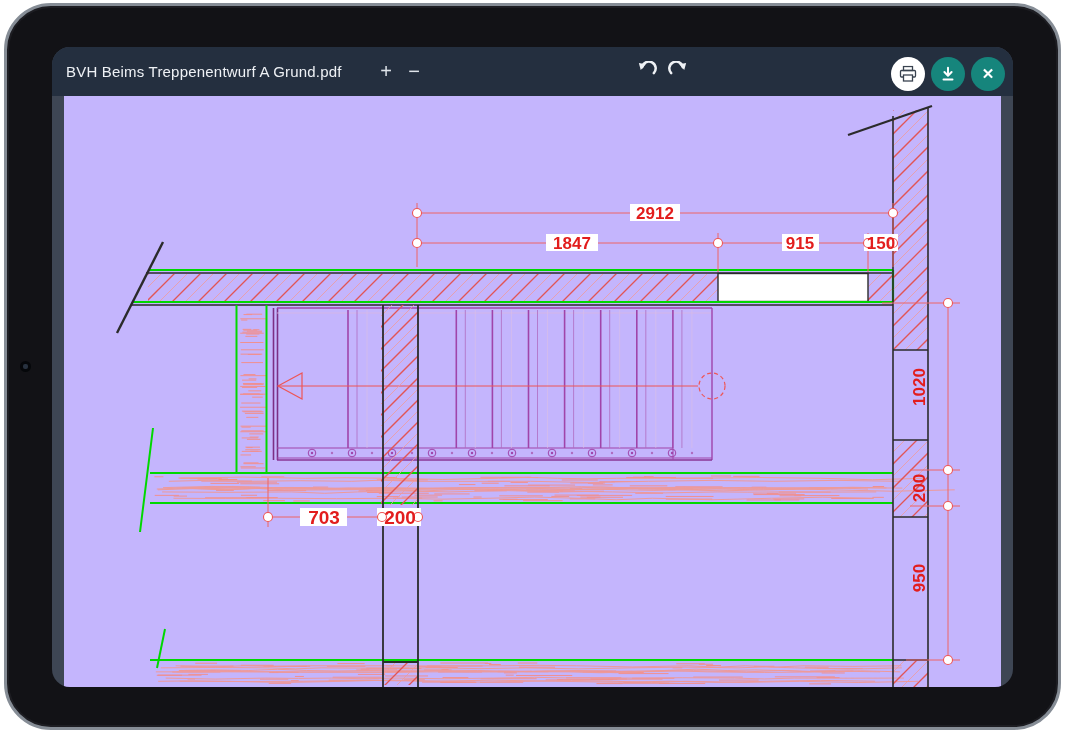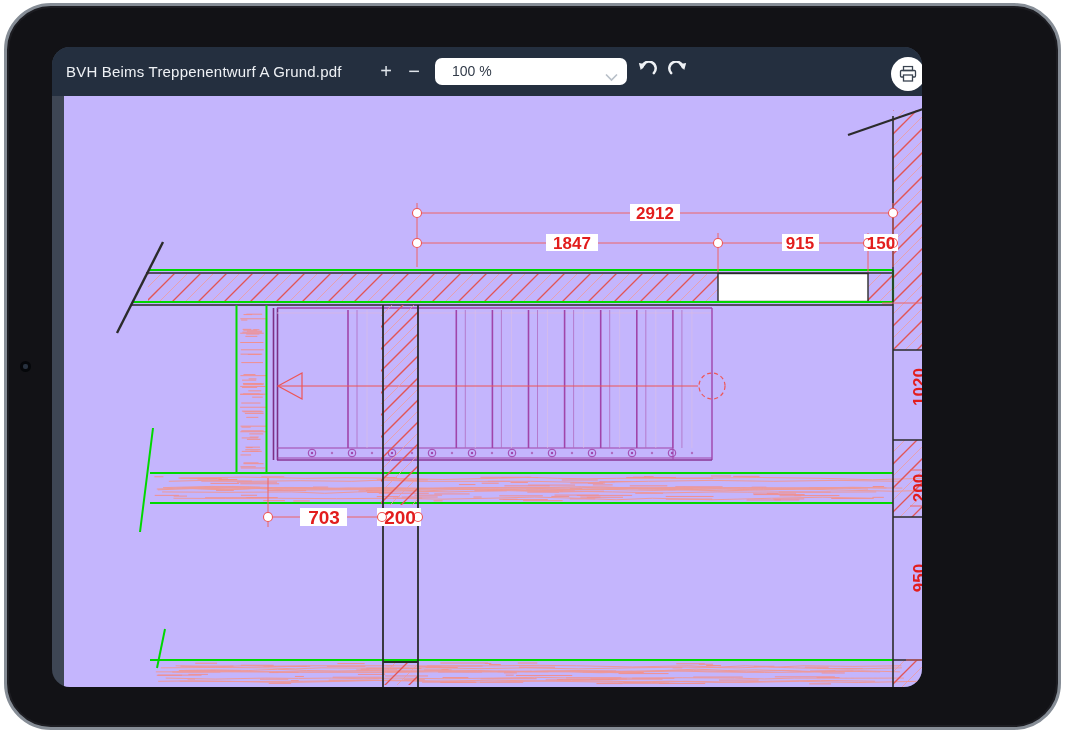--- a/index.html
+++ b/index.html
@@ -7,21 +7,21 @@
           font-family:"Liberation Sans",sans-serif;}
   
   .tablet{position:absolute;left:4px;top:3px;width:1057px;height:727px;border-radius:47px;
           background:#121216;border:3px solid #868d96;box-sizing:border-box;
           box-shadow:inset 0 0 0 2px #1d1d22;}
   .camera{position:absolute;left:20px;top:361px;width:11px;height:11px;border-radius:50%;
           background:#05070a;}
   .camera .lens{position:absolute;left:3px;top:3px;width:5px;height:5px;border-radius:2px;
           background:#27313f;}
   
-  .screen{position:absolute;left:52px;top:47px;width:870px;height:640px;border-radius:18px;
+  .screen{position:absolute;left:52px;top:47px;width:961px;height:640px;border-radius:18px;
           background:#3e4654;overflow:hidden;}
   
   .topbar{position:absolute;left:0;top:0;width:100%;height:49px;background:#242f3f;}
   .filename{position:absolute;left:14px;top:0;height:49px;line-height:49px;color:#eef1f5;
           font-size:15px;letter-spacing:.2px;white-space:nowrap;}
   .zbtn{position:absolute;top:12px;width:24px;height:24px;color:#dfe4ea;font-size:20px;
           line-height:24px;text-align:center;cursor:pointer;}
   .zbtn.plus{left:322px;} .zbtn.minus{left:350px;}
   .zoomselect{position:absolute;left:383px;top:11px;width:192px;height:27px;background:#fff;
           border-radius:7px;box-sizing:border-box;}
@@ -51,28 +51,20 @@
     </div>
 
   <div class="screen">
 
     <div class="topbar">
       <div class="filename">BVH Beims Treppenentwurf A Grund.pdf</div>
 
       <div class="zbtn plus">+</div>
       <div class="zbtn minus">−</div>
 
-      <div class="zoomselect">
-        <div class="val">100 %</div>
-        <span class="chev">
-          <svg width="13" height="8" viewBox="0 0 13 8">
-              <polyline points="1.5,1 6.5,6 11.5,1" fill="none" stroke="#b9c0c9" stroke-width="1.7" stroke-linecap="round"></polyline>
-            </svg>
-        </span>
-      </div>
 
       <div class="histbtn undo">
         <svg width="22" height="22" viewBox="0 0 20 20">
           <path d="M16.2 11 A6.2 6.2 0 1 0 5.6 5.6" fill="none" stroke="#eef1f5" stroke-width="2.3" stroke-linecap="round"></path>
           <polygon points="2.6,1.8 9.0,2.9 4.3,8.1" fill="#eef1f5"></polygon>
         </svg>
       </div>
       <div class="histbtn redo">
         <svg width="22" height="22" viewBox="0 0 20 20">
           <path d="M3.8 11 A6.2 6.2 0 1 1 14.4 5.6" fill="none" stroke="#eef1f5" stroke-width="2.3" stroke-linecap="round"></path>

